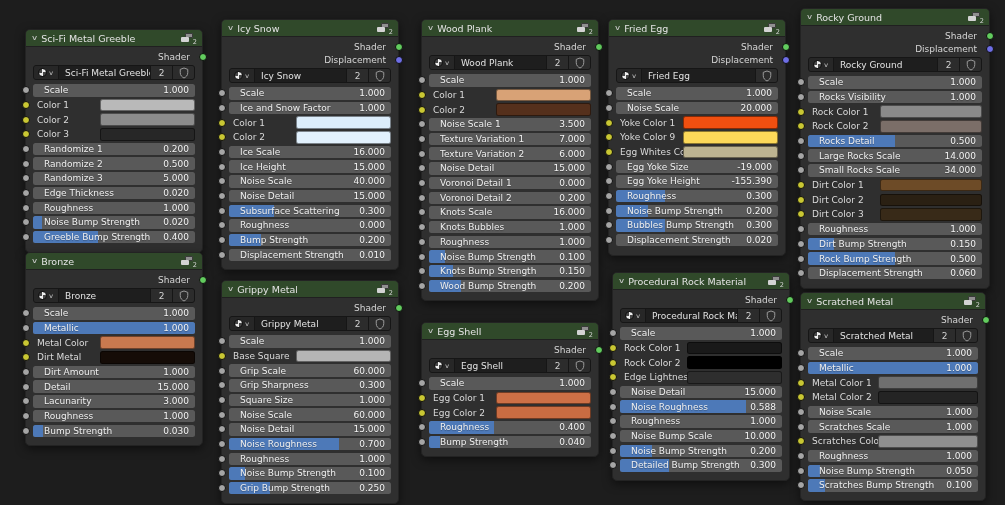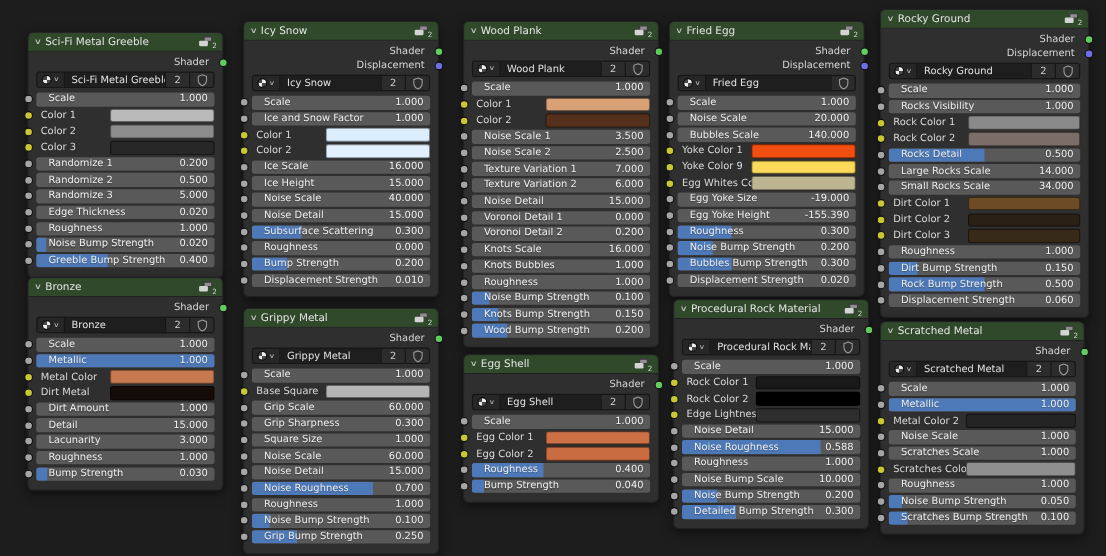--- a/index.html
+++ b/index.html
@@ -532,27 +532,20 @@
         <div class="param-row">
           <span class="socket in" style="background: rgb(165, 165, 165);"></span>
           <div class="slider">
             <span class="lbl">Noise Scale 1</span>
             <span class="val">3.500</span>
           </div>
         </div>
         <div class="param-row">
           <span class="socket in" style="background: rgb(165, 165, 165);"></span>
           <div class="slider">
-            <span class="lbl">Noise Scale 2</span>
-            <span class="val">2.500</span>
-          </div>
-        </div>
-        <div class="param-row">
-          <span class="socket in" style="background: rgb(165, 165, 165);"></span>
-          <div class="slider">
             <span class="lbl">Texture Variation 1</span>
             <span class="val">7.000</span>
           </div>
         </div>
         <div class="param-row">
           <span class="socket in" style="background: rgb(165, 165, 165);"></span>
           <div class="slider">
             <span class="lbl">Texture Variation 2</span>
             <span class="val">6.000</span>
           </div>
@@ -726,27 +719,20 @@
             <span class="val">1.000</span>
           </div>
         </div>
         <div class="param-row">
           <span class="socket in" style="background: rgb(165, 165, 165);"></span>
           <div class="slider">
             <span class="lbl">Noise Scale</span>
             <span class="val">20.000</span>
           </div>
         </div>
-        <div class="param-row">
-          <span class="socket in" style="background: rgb(165, 165, 165);"></span>
-          <div class="slider">
-            <span class="lbl">Bubbles Scale</span>
-            <span class="val">140.000</span>
-          </div>
-        </div>
         <div class="param-row color-row">
           <span class="socket in" style="background: rgb(201, 199, 51);"></span>
           <span class="clbl">Yoke Color 1</span>
           <span class="swatch" style="background: rgb(240, 79, 16);"></span>
         </div>
         <div class="param-row color-row">
           <span class="socket in" style="background: rgb(201, 199, 51);"></span>
           <span class="clbl">Yoke Color 9</span>
           <span class="swatch" style="background: rgb(252, 217, 89);"></span>
         </div>
@@ -1062,20 +1048,25 @@
         <div class="param-row">
           <span class="socket in" style="background: rgb(165, 165, 165);"></span>
           <div class="slider">
             <span class="fill" style="width: 100%;"></span>
             <span class="lbl">Metallic</span>
             <span class="val">1.000</span>
           </div>
         </div>
         <div class="param-row color-row">
           <span class="socket in" style="background: rgb(201, 199, 51);"></span>
+          <span class="clbl">Metal Color 1</span>
+          <span class="swatch" style="background: rgb(111, 111, 111);"></span>
+        </div>
+        <div class="param-row color-row">
+          <span class="socket in" style="background: rgb(201, 199, 51);"></span>
           <span class="clbl">Metal Color 2</span>
           <span class="swatch" style="background: rgb(36, 36, 36);"></span>
         </div>
         <div class="param-row">
           <span class="socket in" style="background: rgb(165, 165, 165);"></span>
           <div class="slider">
             <span class="lbl">Noise Scale</span>
             <span class="val">1.000</span>
           </div>
         </div>

